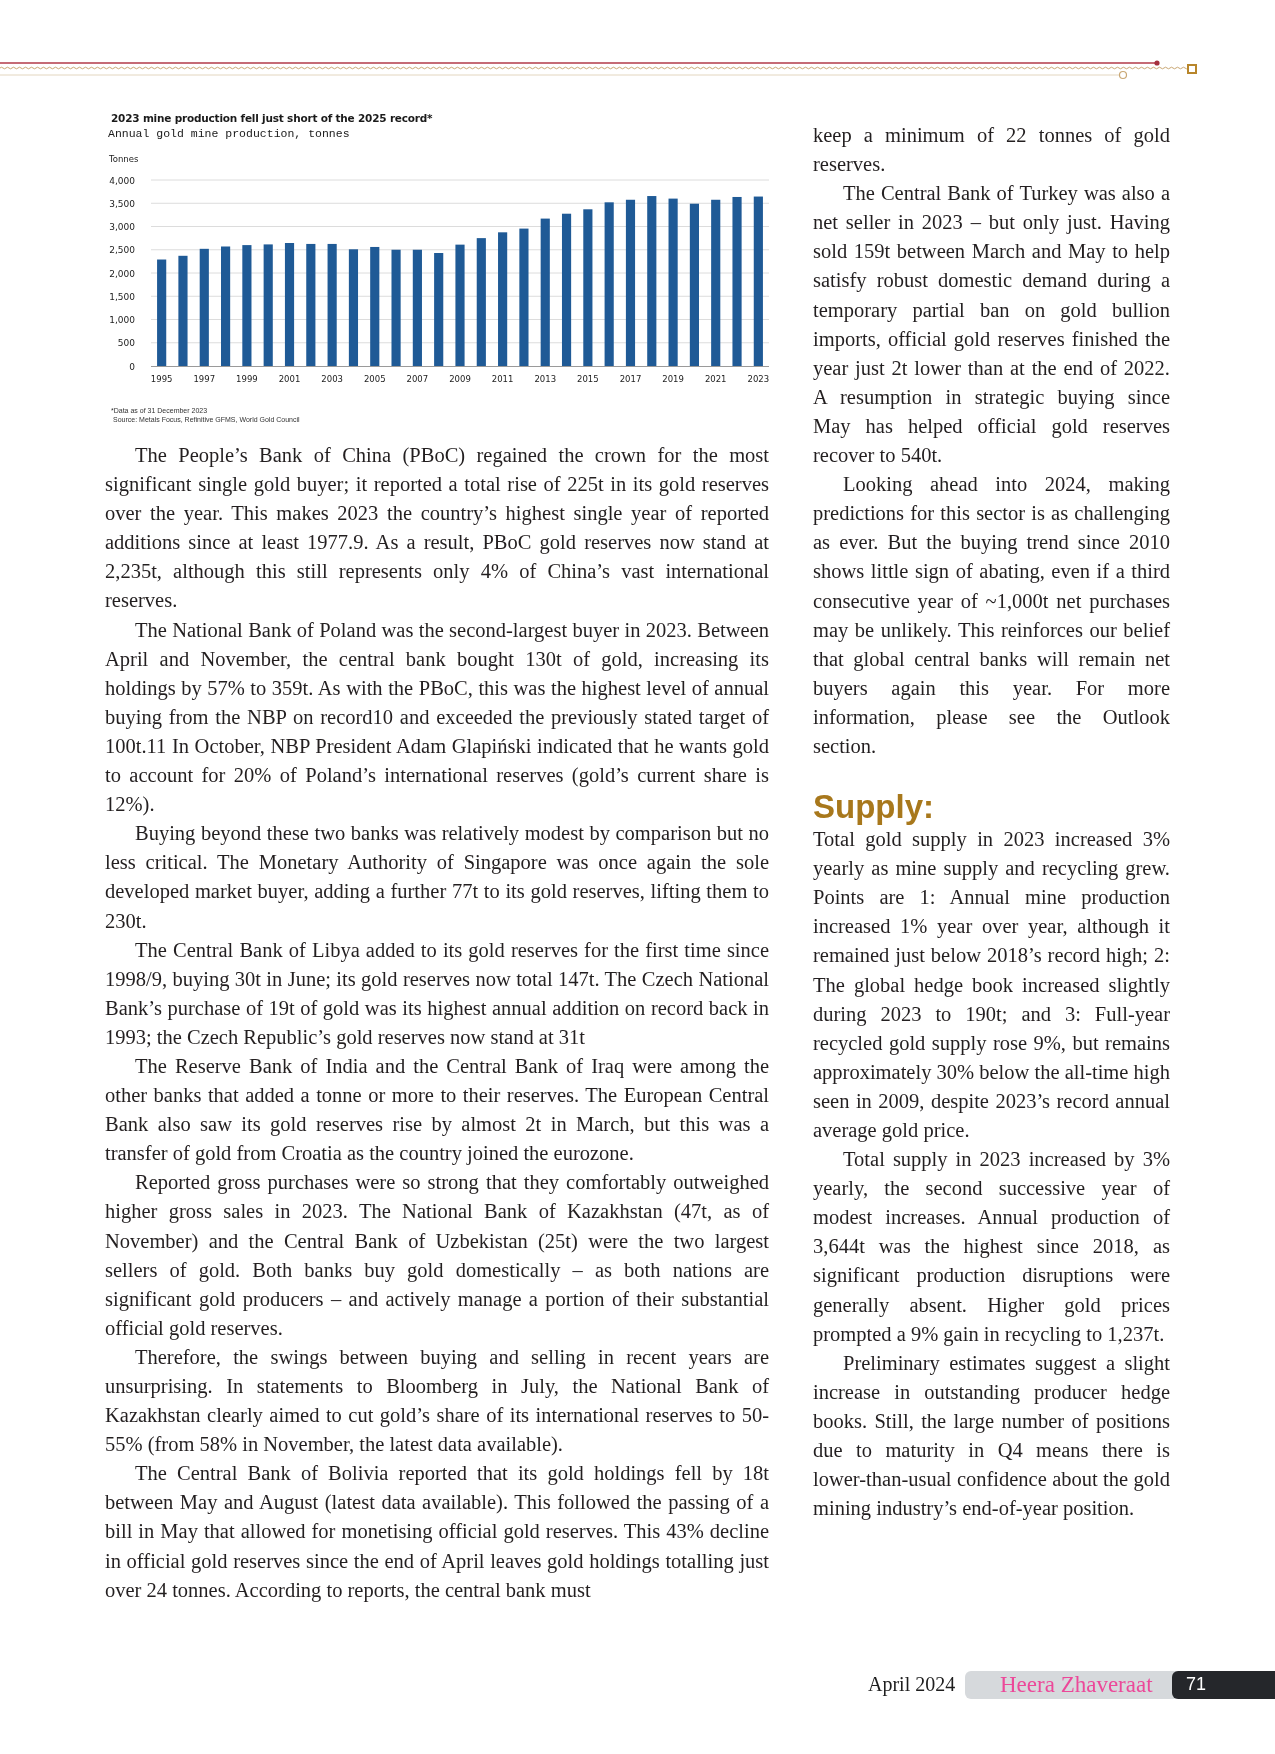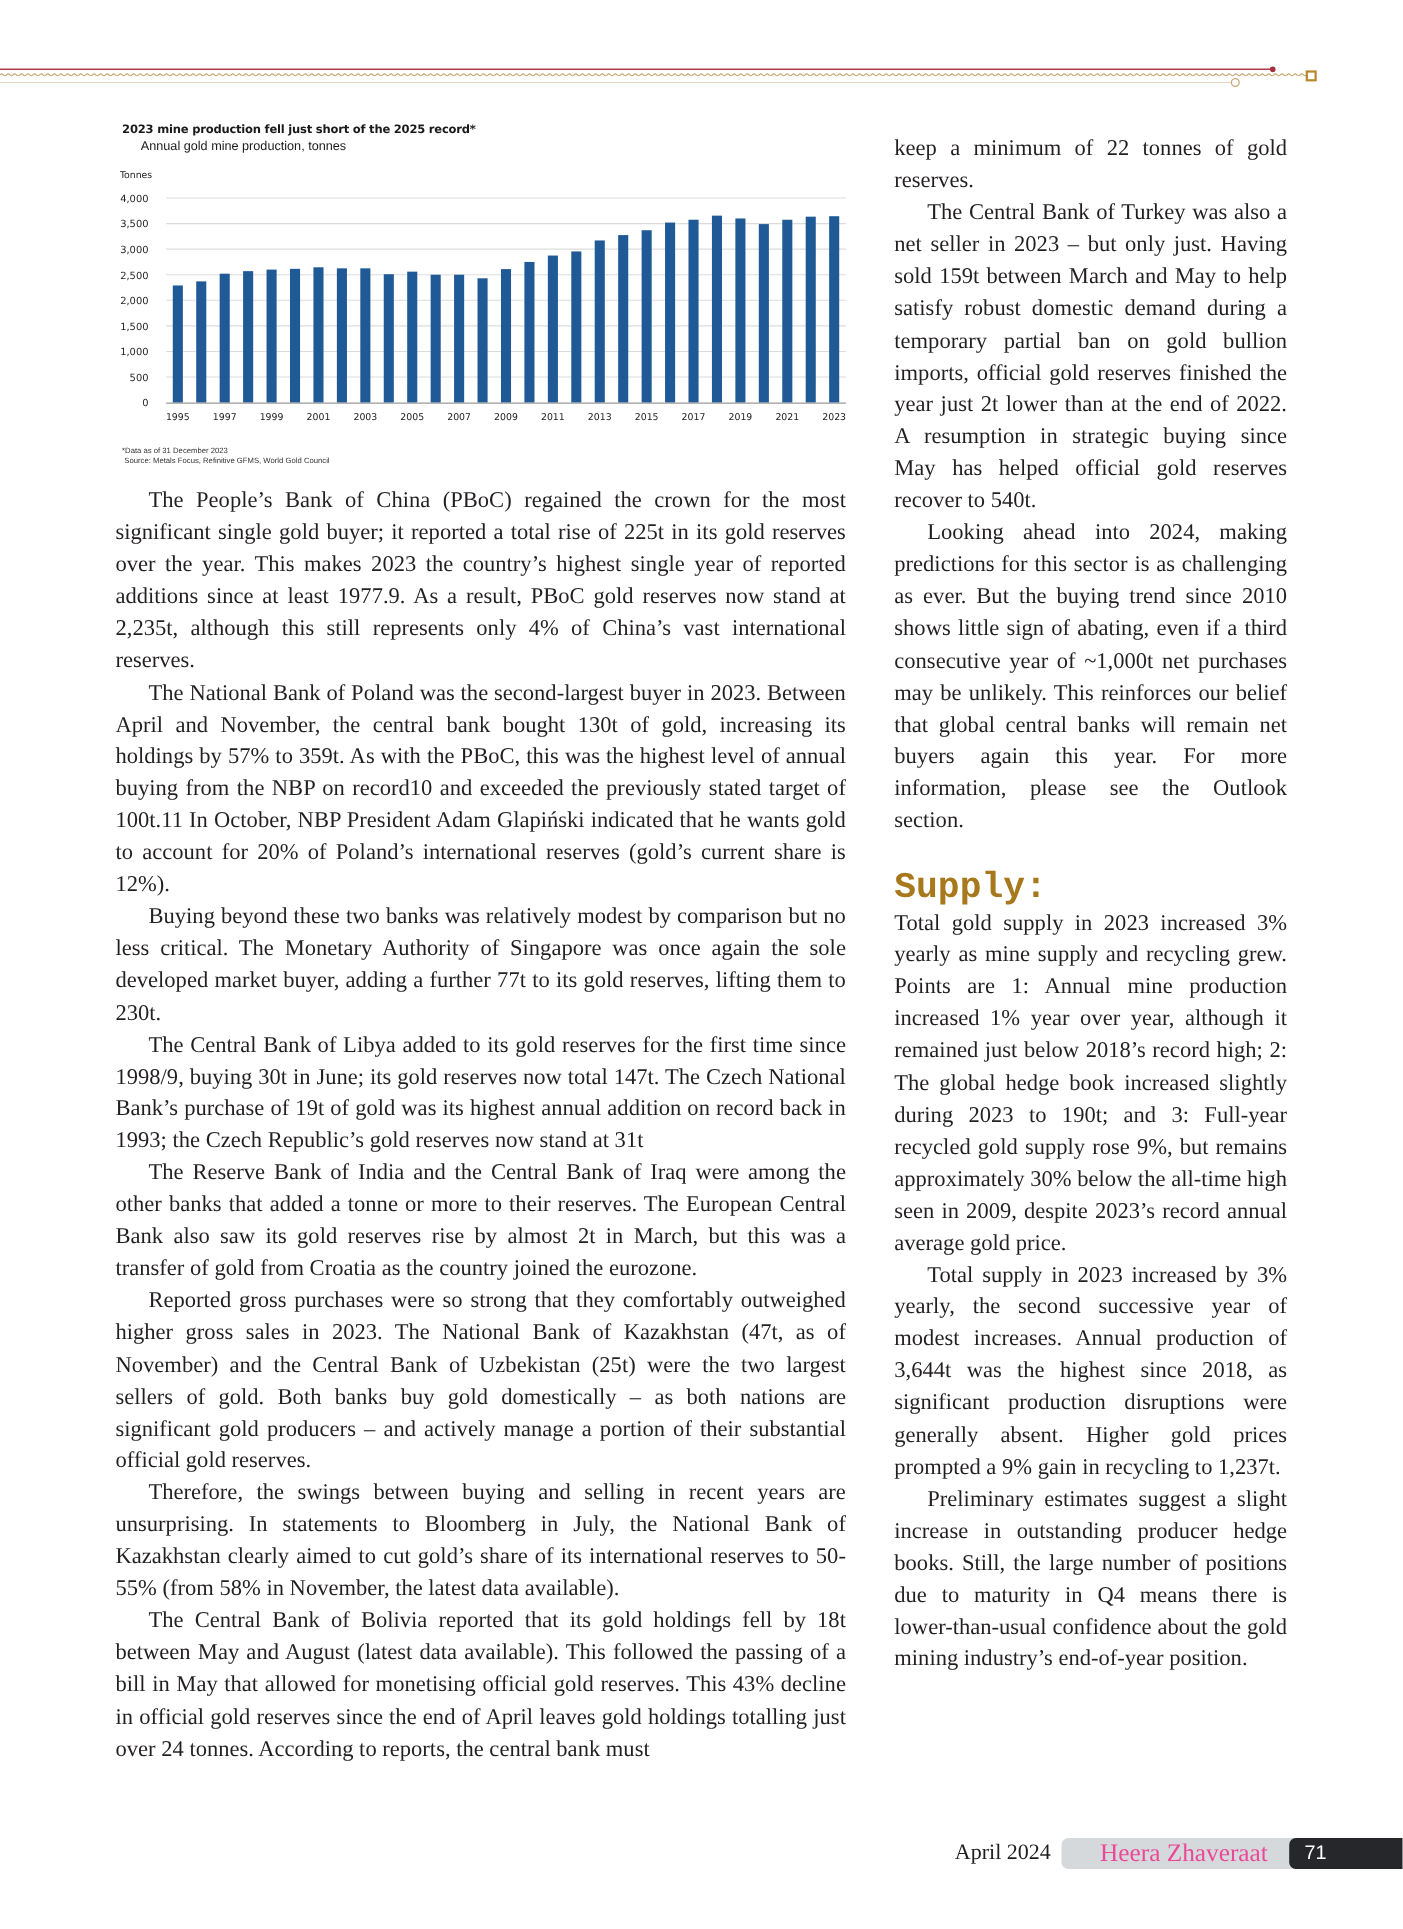--- a/index.html
+++ b/index.html
@@ -6,31 +6,31 @@
   body {
     width: 1275px; height: 1754px; position: relative; overflow: hidden;
     background: #ffffff; color: #231f20;
     font-family: "Liberation Serif", "DejaVu Serif", serif;
   }
   
   .hdr { position: absolute; left: 0; top: 55px; width: 1275px; height: 30px; }
   
   .chart { position: absolute; left: 105px; top: 110px; width: 670px; height: 320px; }
   .chart-title { position: absolute; left: 6px; top: 2px; font-family: "DejaVu Sans", sans-serif; font-weight: bold; font-size: 10.5px; color: #1a1a1a; letter-spacing: -0.2px; white-space: nowrap; }
-  .chart-subtitle { position: absolute; left: 3px; top: 17px; font-family: Liberation Sans, sans-serif; font-size: 11.5px; color: #1a1a1a; white-space: nowrap; margin-left: 20px; }
+  .chart-subtitle { position: absolute; left: 3px; top: 17px; font-family: Liberation Mono, monospace; font-size: 11.5px; color: #1a1a1a; white-space: nowrap; }
   .chart svg { position: absolute; left: 0; top: 40px; }
   .chart-note { position: absolute; left: 6px; top: 296px; font-family: "Liberation Sans", sans-serif; font-size: 7px; color: #333; line-height: 9px; white-space: nowrap; }
   .chart-note .src { padding-left: 2px; display: block; }
   
   .col { position: absolute; font-size: 20.5px; line-height: 29.1px; text-align: justify; hyphens: none; }
   .col-left { left: 105px; top: 441px; width: 664px; }
   .col-right { left: 813px; top: 121px; width: 357px; }
   .col p { margin: 0; text-indent: 30px; }
   .col p.noindent { text-indent: 0; }
-  .supply-heading { margin: 28px 0 0 0; font-family: Liberation Mono, monospace; font-weight: bold; font-size: 33px; line-height: 36px; color: #a8781c; }
+  .supply-heading { margin: 28px 0 0 0; font-family: Liberation Sans, sans-serif; font-weight: bold; font-size: 33px; line-height: 36px; color: #a8781c; }
   
   .footer { position: absolute; left: 0; top: 1671px; width: 1275px; height: 30px; }
   .f-date { position: absolute; left: 868px; top: 2px; font-size: 20px; color: #1e1e1e; }
   .f-band { position: absolute; left: 965px; top: 0; width: 212px; height: 28px; background: #d6d9dc; border-radius: 6px 0 0 6px; }
   .f-mag { position: absolute; left: 1000px; top: 1px; font-size: 23px; color: #ec4899; white-space: nowrap; }
   .f-dark { position: absolute; left: 1172px; top: 0; width: 103px; height: 28px; background: #25272b; border-radius: 6px 0 0 6px; }
   .f-page { position: absolute; left: 1186px; top: 3px; font-family: "Liberation Sans", sans-serif; font-size: 18px; color: #ffffff; text-align: center; }
 </style>
 </head>
 <body>

